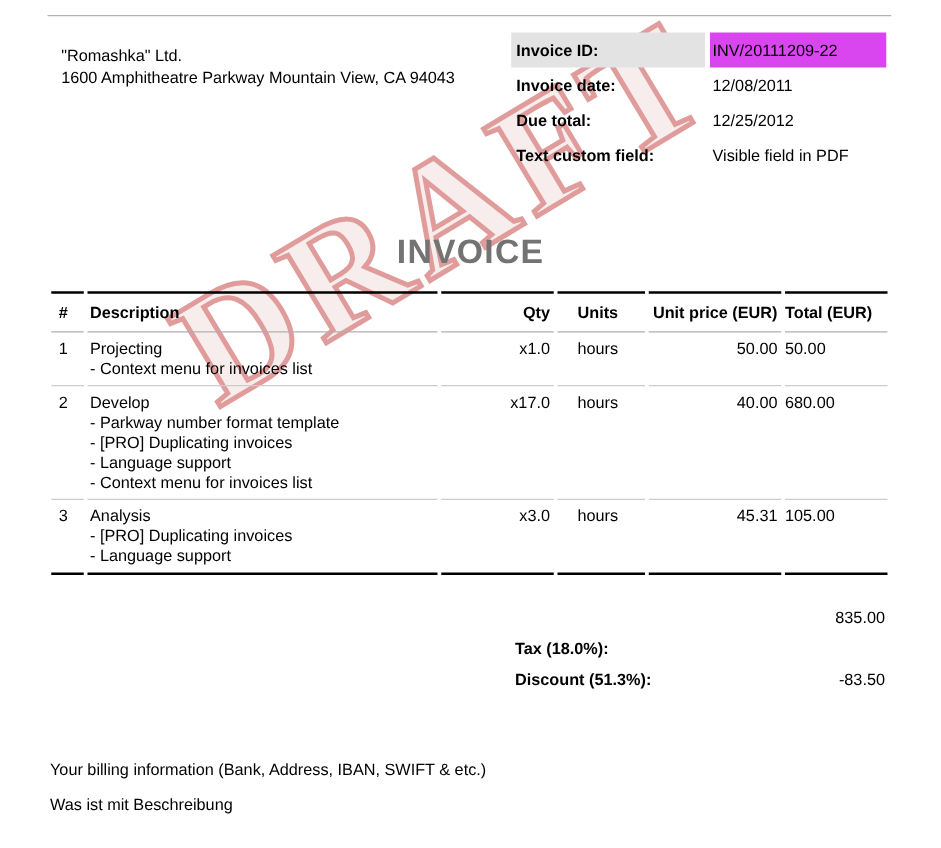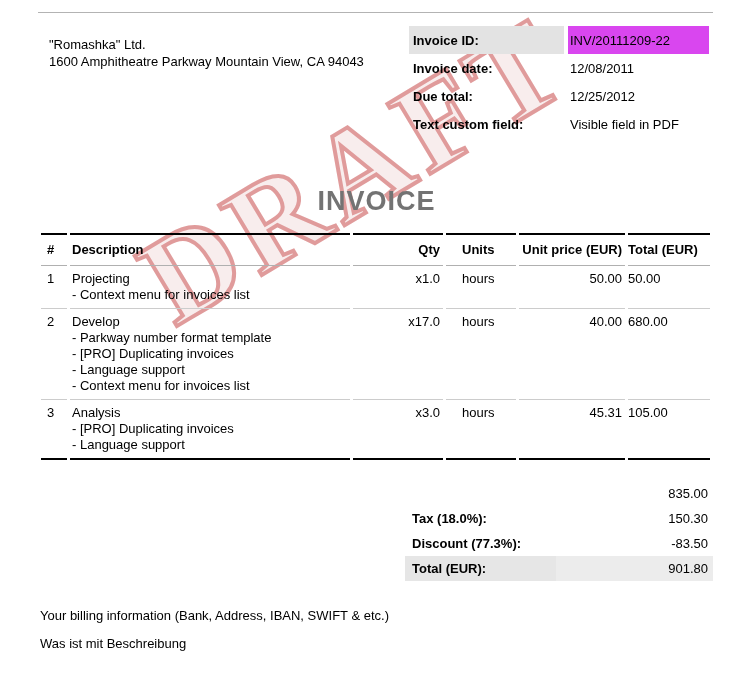--- a/index.html
+++ b/index.html
@@ -212,30 +212,25 @@
 </tbody>
   </table>
 
   <div class="layer totals">
   <div class="t-row">
     <div class="t-value">835.00</div>
   </div>
 
   <div class="t-row">
     <div class="t-label">Tax (18.0%):</div>
-    <div class="t-value">150.30</div>
   </div>
 
   <div class="t-row">
-    <div class="t-label">Discount (77.3%):</div>
+    <div class="t-label">Discount (51.3%):</div>
     <div class="t-value">-83.50</div>
   </div>
 
-  <div class="t-row hl">
-    <div class="t-label">Total (EUR):</div>
-    <div class="t-value">901.80</div>
-  </div>
 </div>
 
   <div class="layer billing">Your billing information (Bank, Address, IBAN, SWIFT &amp; etc.)</div>
   <div class="layer note">Was ist mit Beschreibung</div>
 
 </div>
 
 </body></html>

